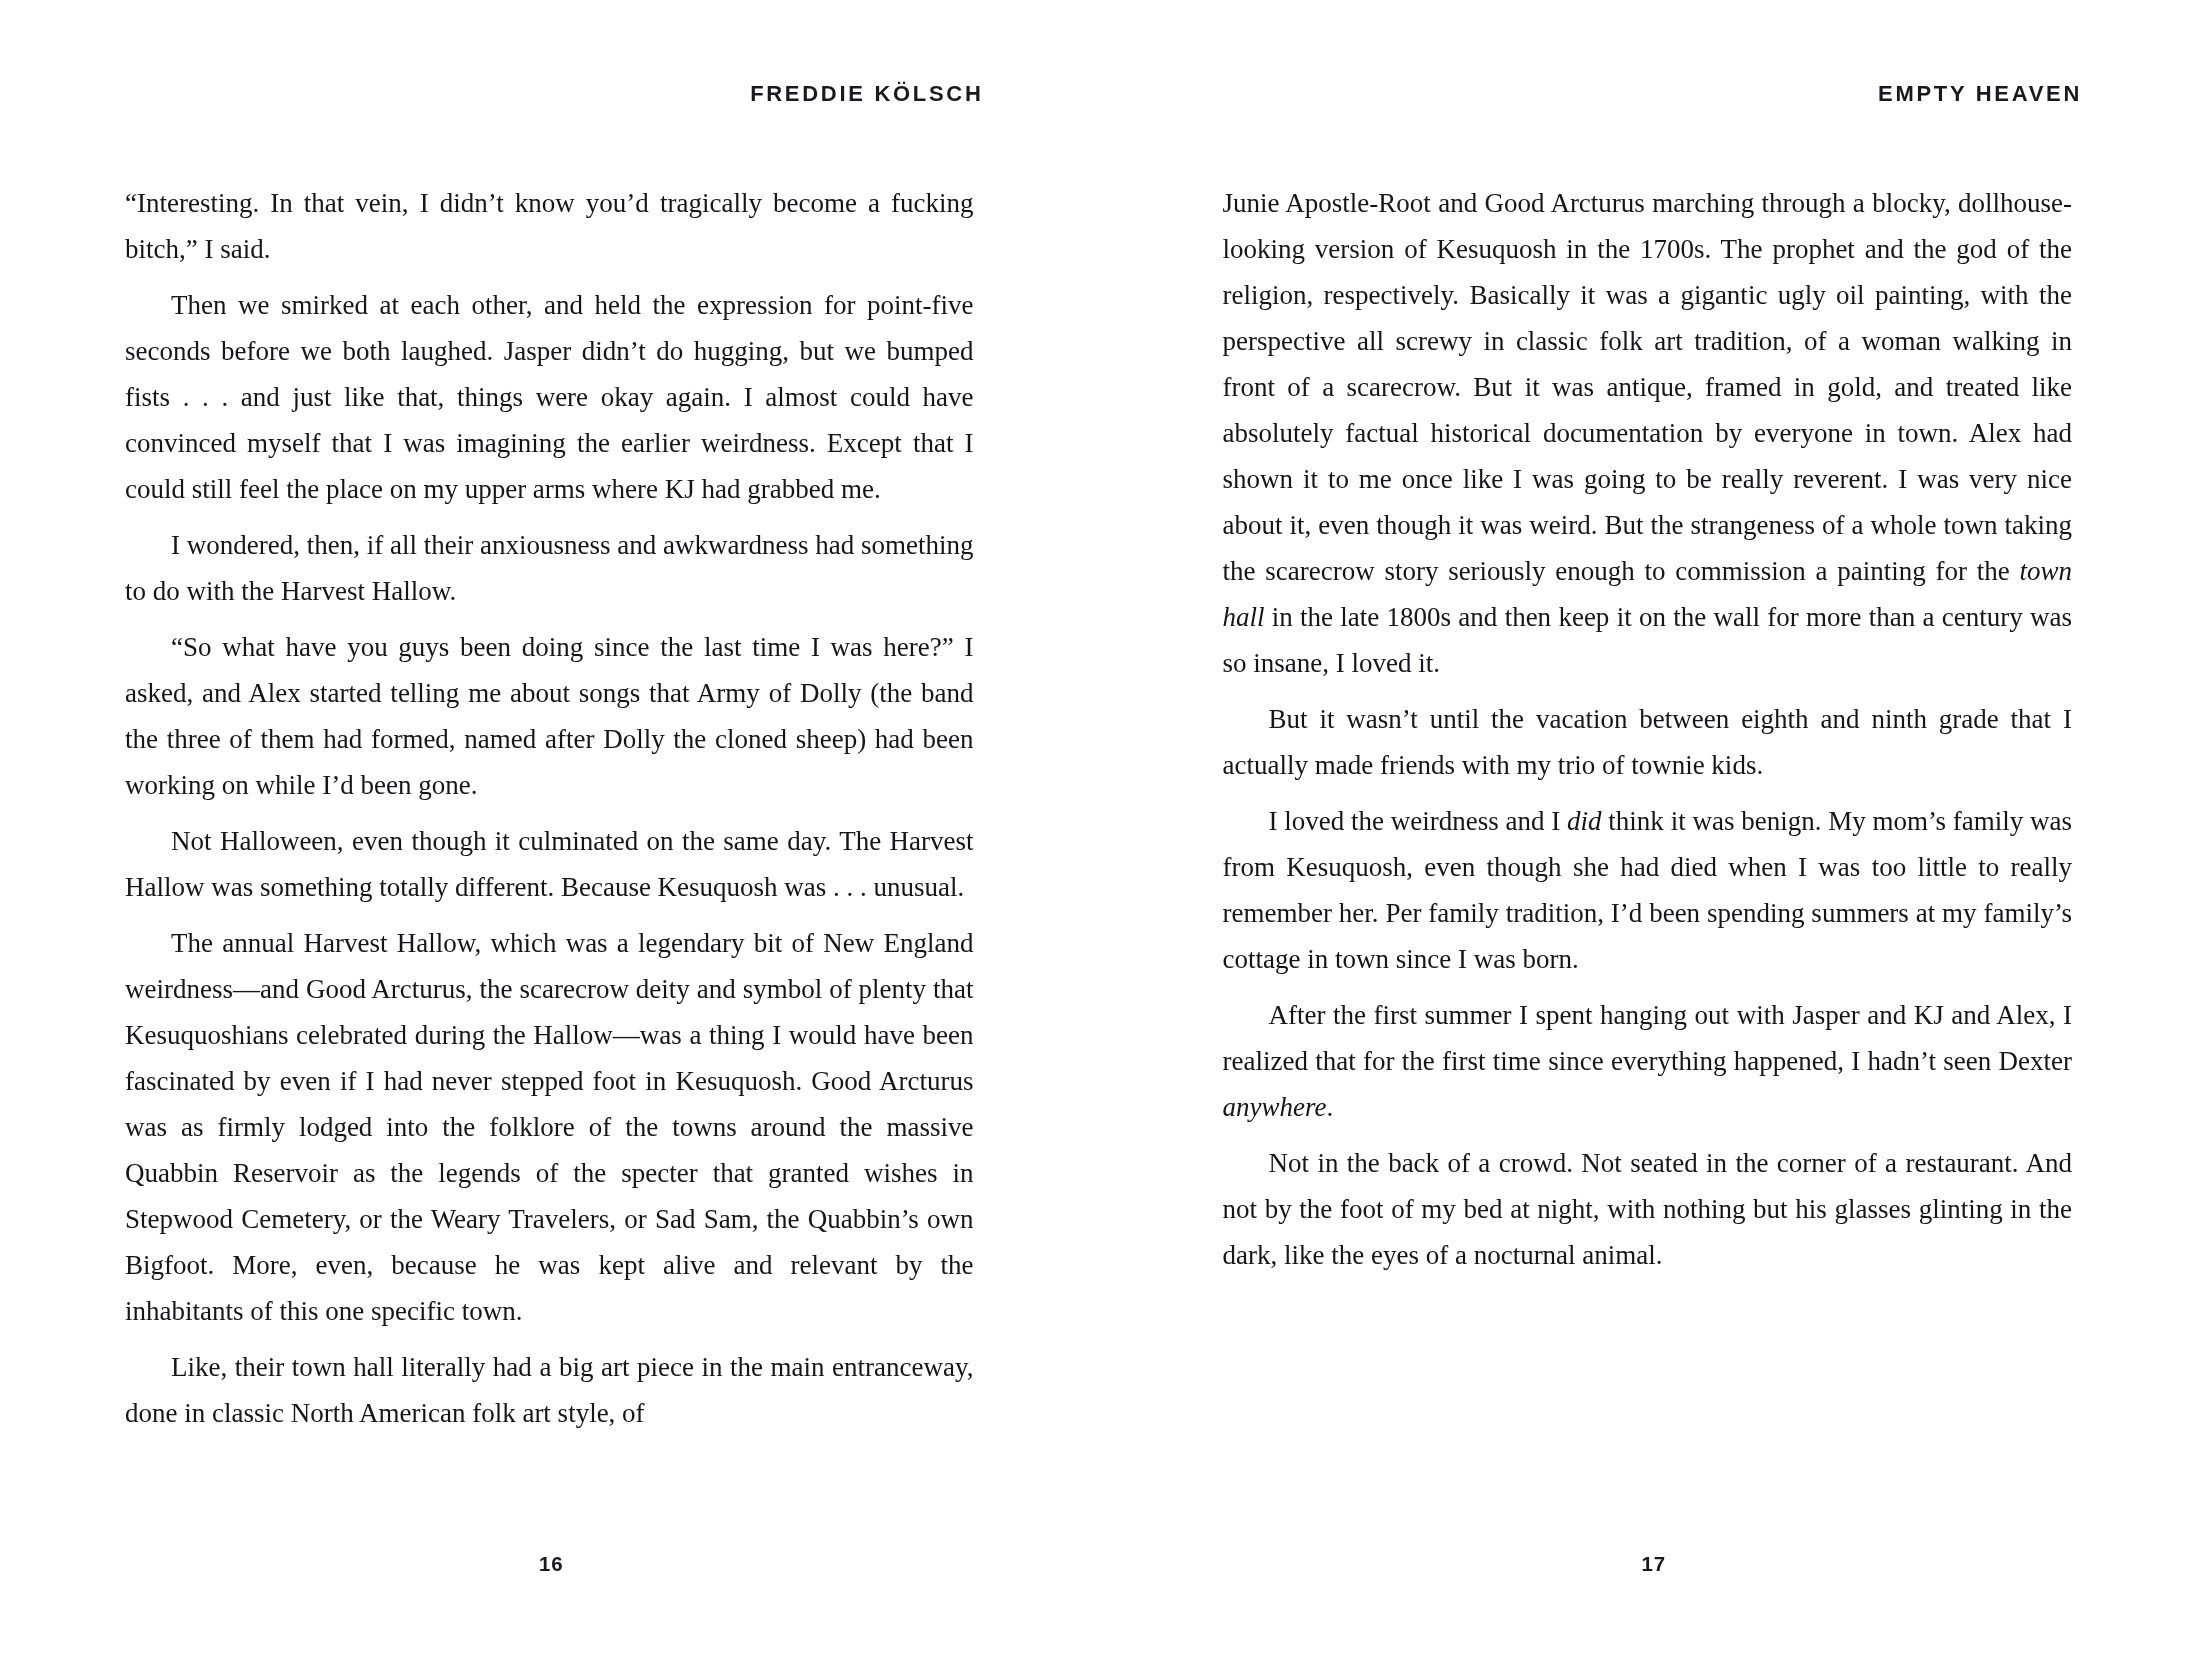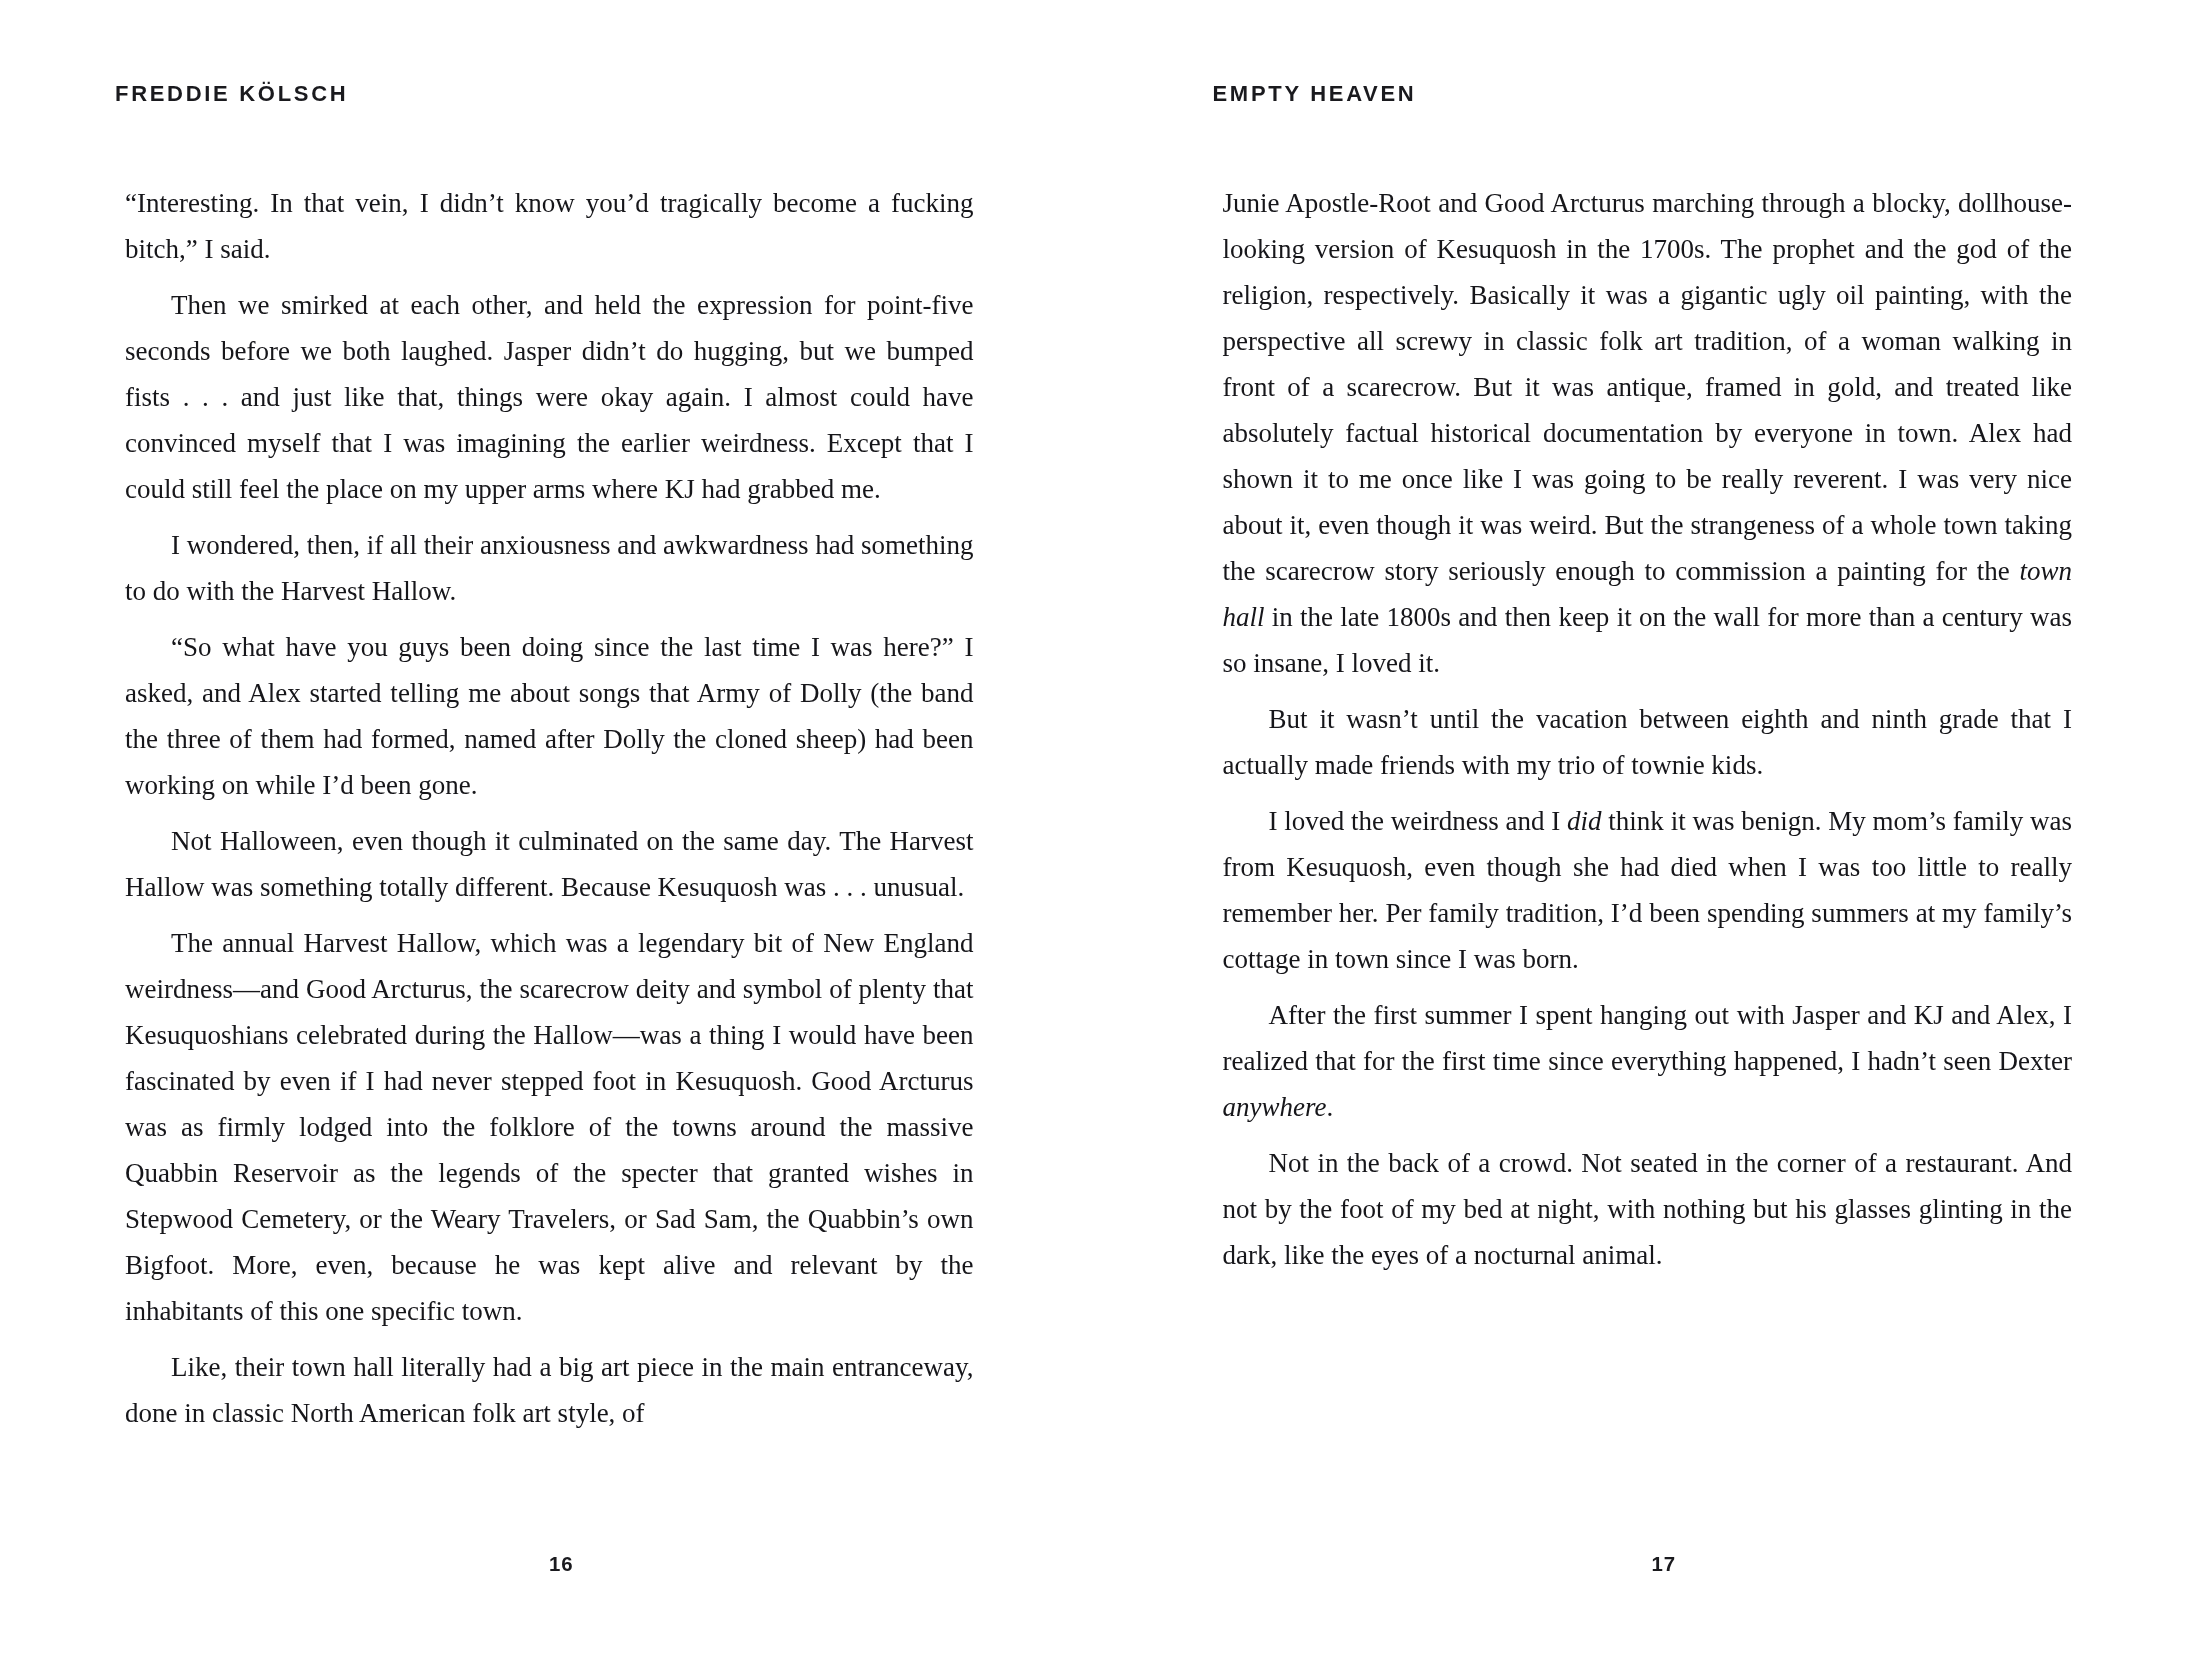--- a/index.html
+++ b/index.html
@@ -27,21 +27,21 @@
     position: relative;
     box-sizing: border-box;
   }
   .page-left {
     padding: 0 119px 0 115px;
   }
   .page-right {
     padding: 0 123px 0 110px;
   }
   .running-head {
-    text-align: left;
+    text-align: right;
     font-family: "Liberation Sans", sans-serif;
     font-size: 22px;
     font-weight: 700;
     letter-spacing: 2.7px;
     color: #1a1a1e;
     padding-top: 81px;
     text-transform: uppercase;
   }
   .textblock {
     margin-top: 73px;
@@ -69,21 +69,20 @@
     position: absolute;
     bottom: 78px;
     left: 0;
     width: 100%;
     text-align: center;
     font-family: "Liberation Sans", sans-serif;
     font-size: 20.4px;
     font-weight: 700;
     letter-spacing: 0.8px;
     color: #1a1a1e;
-    padding-left: 10px;
   }
   
 </style>
 </head>
 <body>
 
 <div class="spread">
 
   <div class="page page-left">
     <div class="running-head">FREDDIE KÖLSCH</div>

